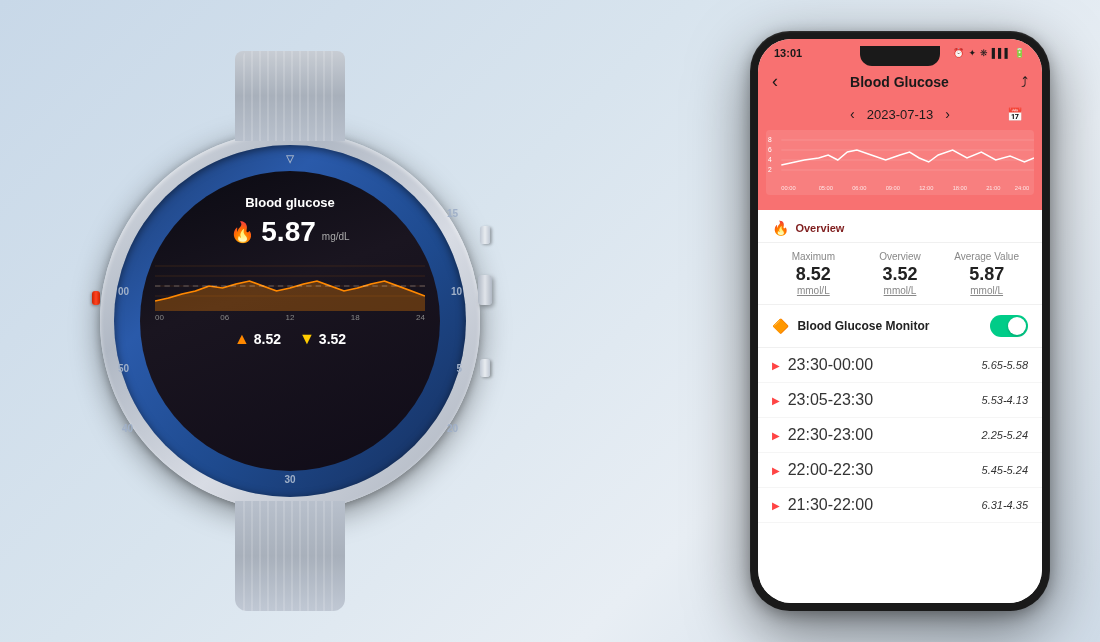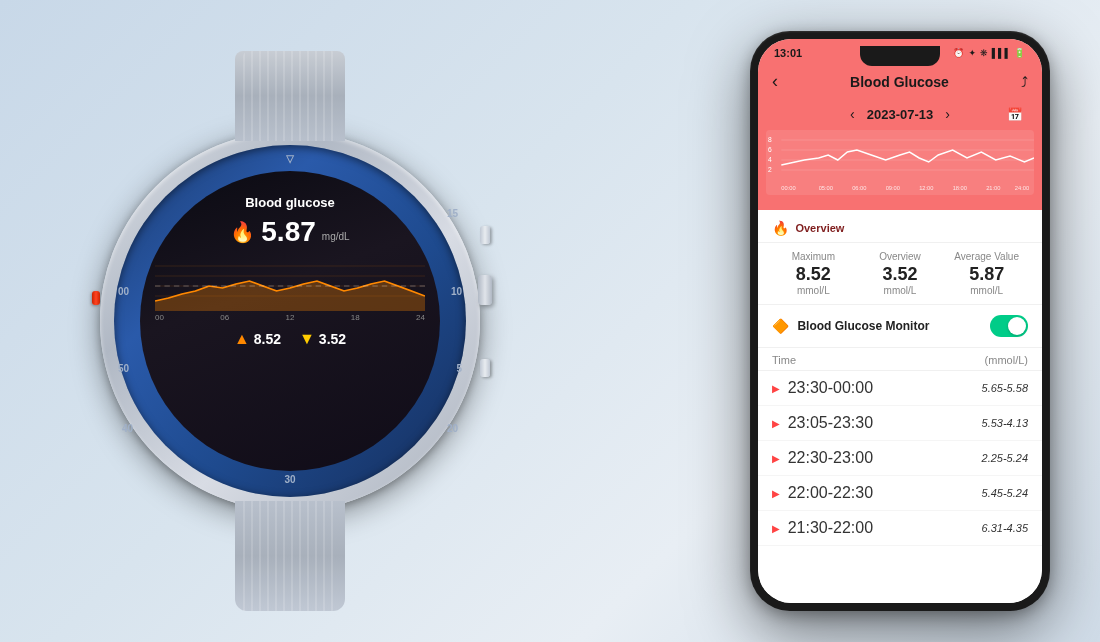--- a/index.html
+++ b/index.html
@@ -350,21 +350,21 @@
     }
 
     .date-arrow {
       color: #1a1a1a;
       font-size: 14px;
     }
 
     .date-text {
       color: #1a1a1a;
       font-size: 13px;
-      font-weight: 700;
+      font-weight: 400;
     }
 
     .date-calendar {
       position: absolute;
       right: 18px;
       color: #1a1a1a;
       font-size: 13px;
     }
 
     
@@ -428,20 +428,21 @@
 
     .stat-value {
       color: #222;
       font-size: 18px;
       font-weight: 700;
     }
 
     .stat-unit {
       color: #888;
       font-size: 10px;
+      text-decoration: underline;
     }
 
     
     .monitor-row {
       display: flex;
       align-items: center;
       justify-content: space-between;
       padding: 10px 14px;
       border-bottom: 1px solid #f0f0f0;
     }
@@ -713,24 +714,20 @@
           <div class="monitor-row">
             <div class="monitor-left">
               <span class="monitor-icon">🔶</span>
               <span class="monitor-label">Blood Glucose Monitor</span>
             </div>
             <div class="toggle-switch">
               <div class="toggle-knob"></div>
             </div>
           </div>
 
-          <div class="table-header">
-            <span class="table-col-time">Time</span>
-            <span class="table-col-unit">(mmol/L)</span>
-          </div>
 
           <div class="table-row">
             <div class="row-left">
               <span class="row-play">▶</span>
               <span class="row-time">23:30-00:00</span>
             </div>
             <span class="row-value">5.65-5.58</span>
           </div>
           <div class="table-row">
             <div class="row-left">

